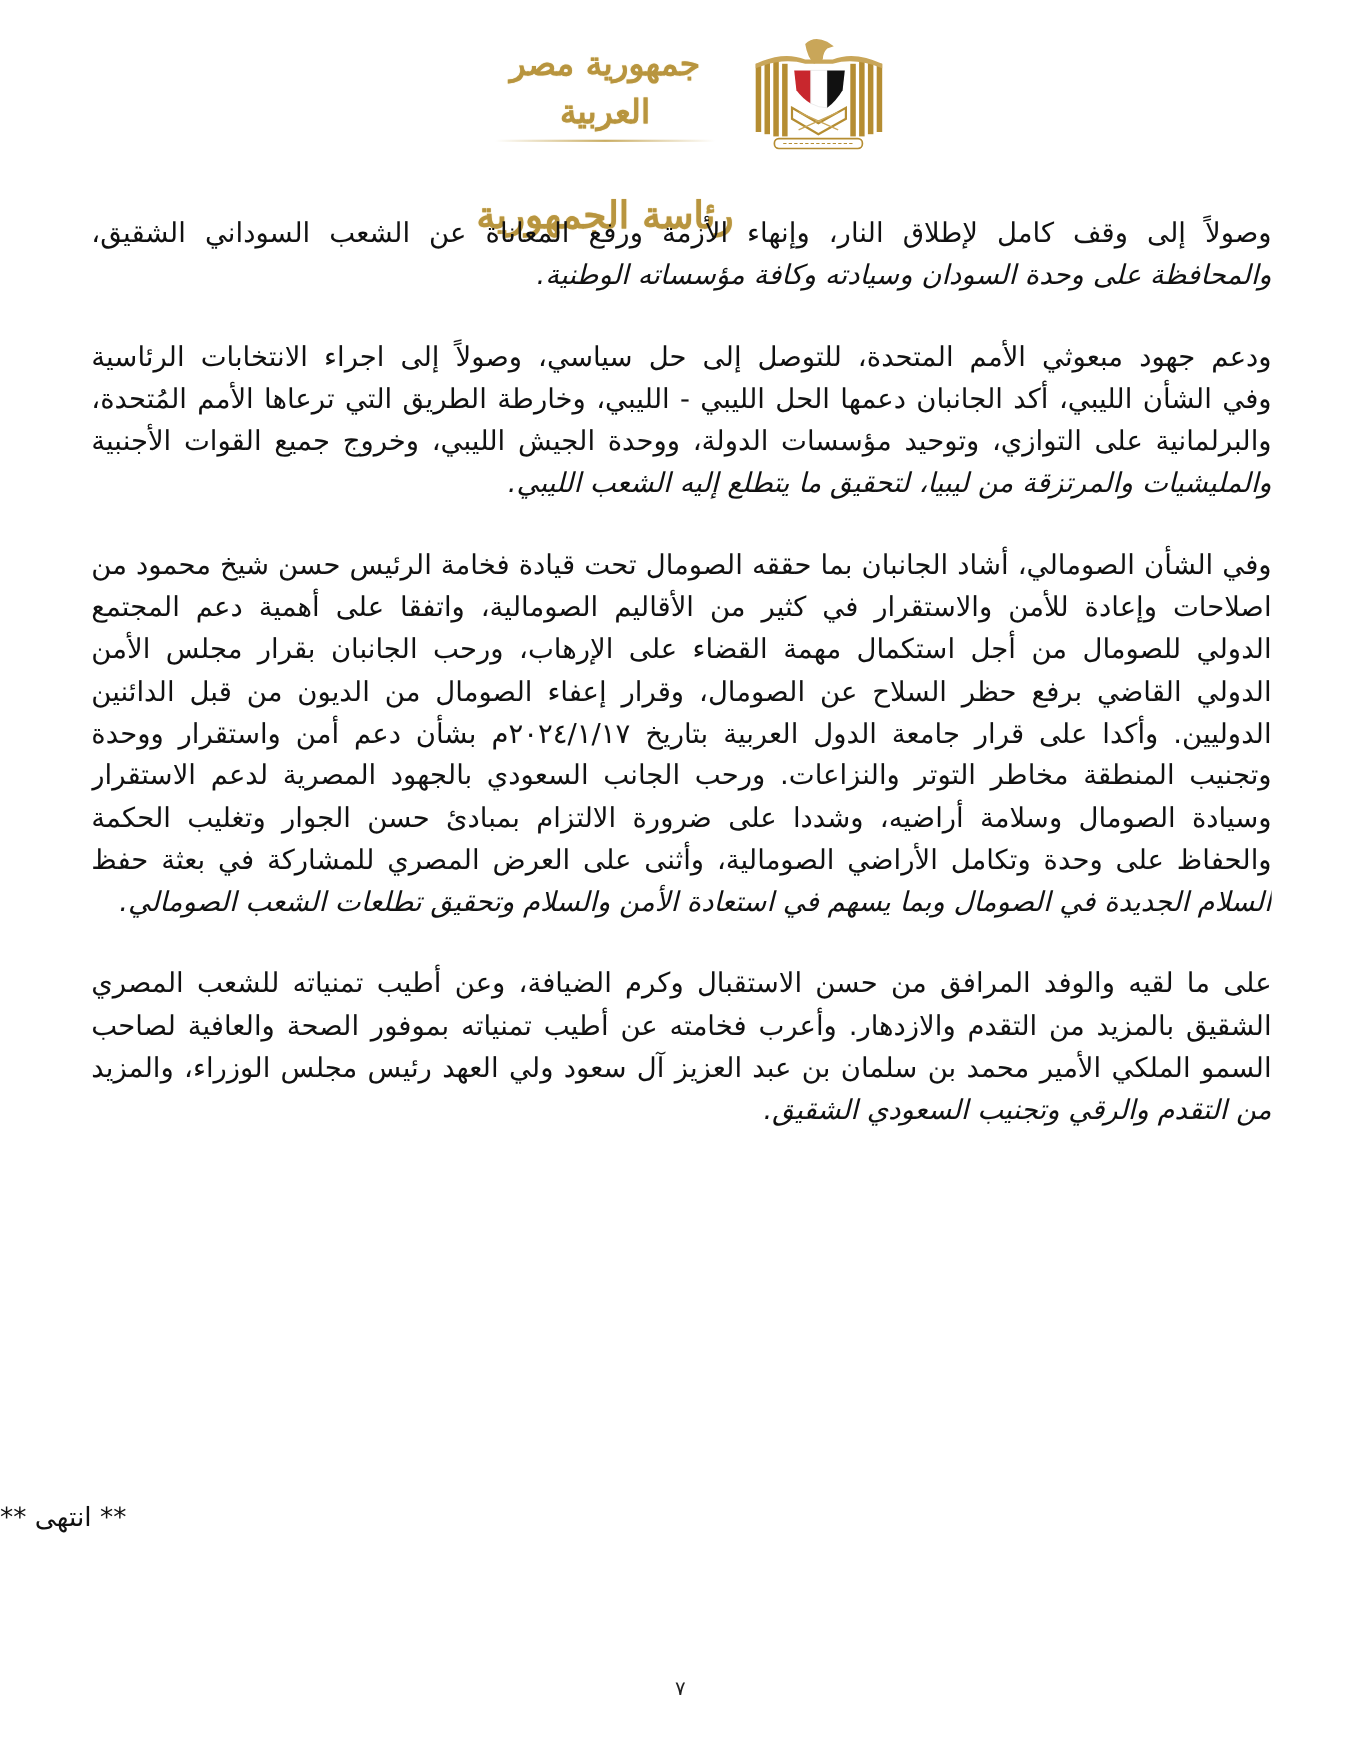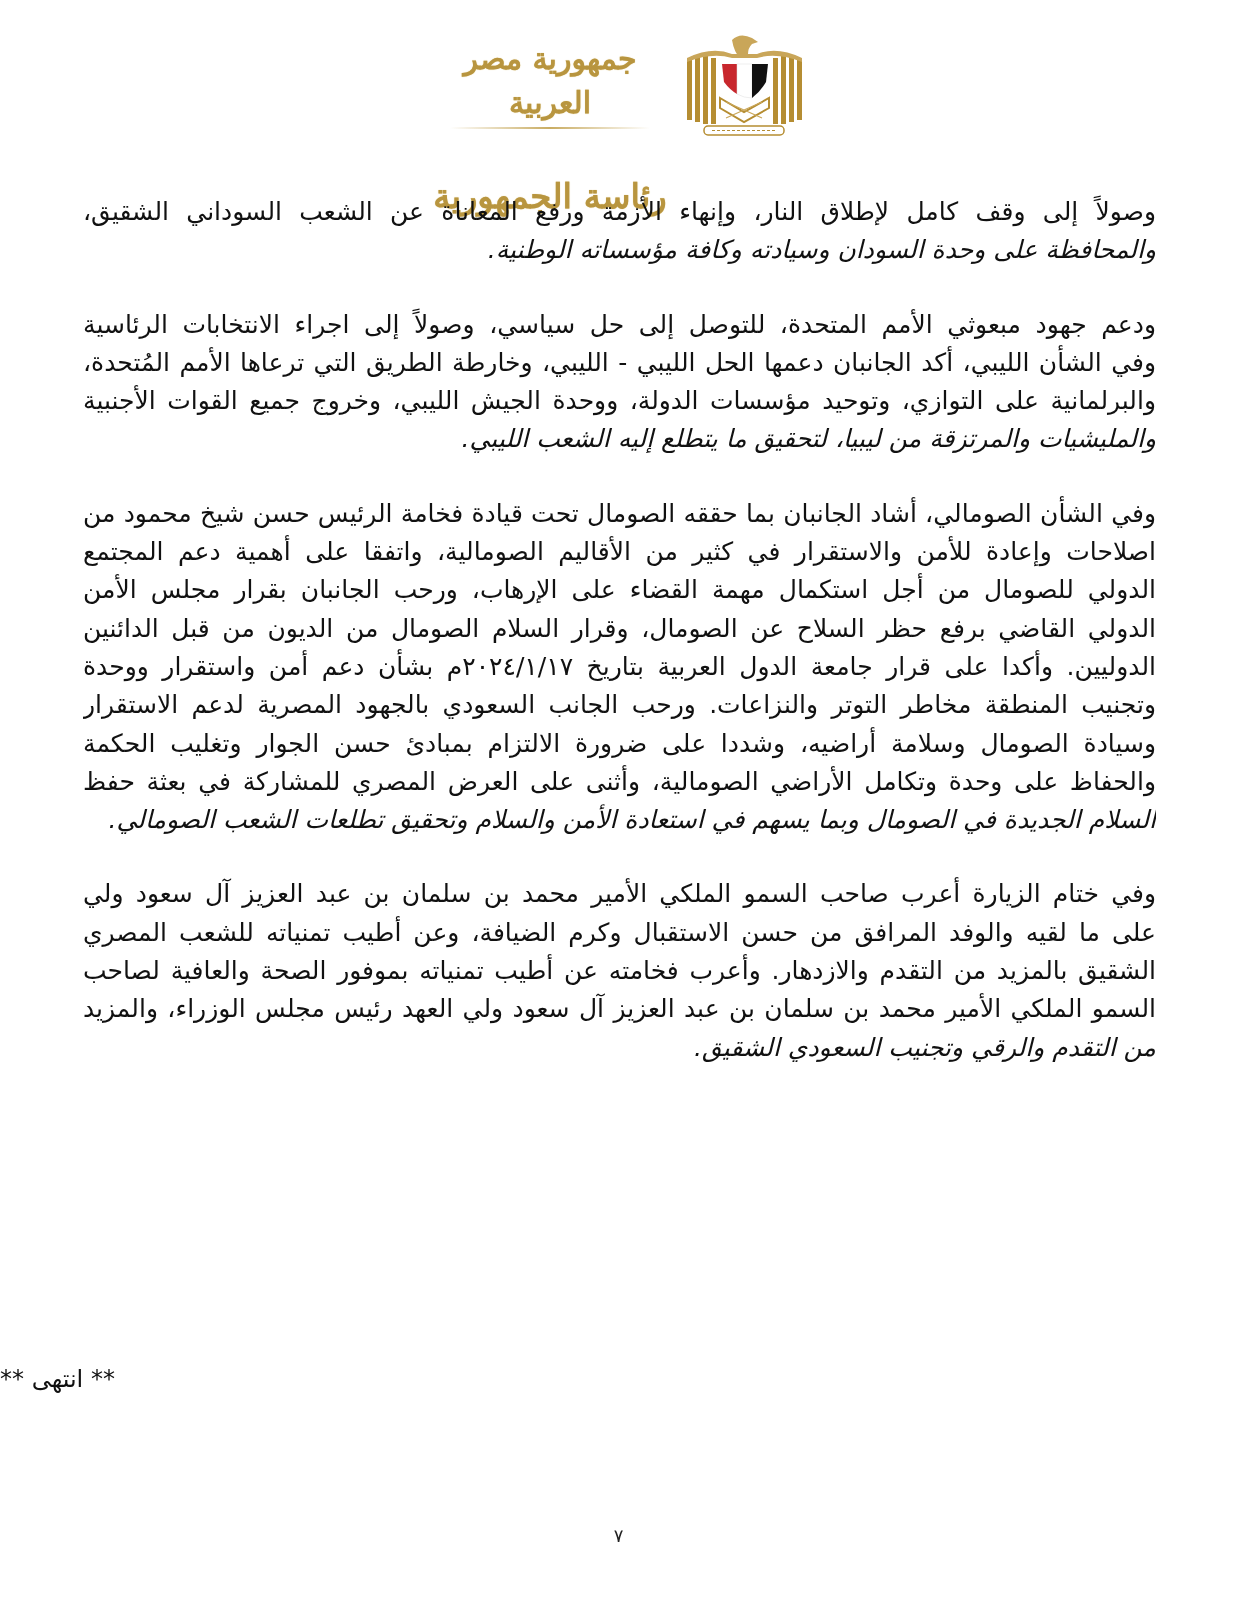--- a/index.html
+++ b/index.html
@@ -68,29 +68,28 @@
   <p class="para">
     <span class="line">ودعم جهود مبعوثي الأمم المتحدة، للتوصل إلى حل سياسي، وصولاً إلى اجراء الانتخابات الرئاسية</span>
     <span class="line">وفي الشأن الليبي، أكد الجانبان دعمها الحل الليبي - الليبي، وخارطة الطريق التي ترعاها الأمم المُتحدة،</span>
     <span class="line">والبرلمانية على التوازي، وتوحيد مؤسسات الدولة، ووحدة الجيش الليبي، وخروج جميع القوات الأجنبية</span>
     <span class="line last">والمليشيات والمرتزقة من ليبيا، لتحقيق ما يتطلع إليه الشعب الليبي.</span>
   </p>
   <p class="para">
     <span class="line">وفي الشأن الصومالي، أشاد الجانبان بما حققه الصومال تحت قيادة فخامة الرئيس حسن شيخ محمود من</span>
     <span class="line">اصلاحات وإعادة للأمن والاستقرار في كثير من الأقاليم الصومالية، واتفقا على أهمية دعم المجتمع</span>
     <span class="line">الدولي للصومال من أجل استكمال مهمة القضاء على الإرهاب، ورحب الجانبان بقرار مجلس الأمن</span>
-    <span class="line">الدولي القاضي برفع حظر السلاح عن الصومال، وقرار السلام الصومال من الديون من قبل الدائنين</span>
+    <span class="line">الدولي القاضي برفع حظر السلاح عن الصومال، وقرار إعفاء الصومال من الديون من قبل الدائنين</span>
     <span class="line">الدوليين. وأكدا على قرار جامعة الدول العربية بتاريخ ٢٠٢٤/١/١٧م بشأن دعم أمن واستقرار ووحدة</span>
     <span class="line">وتجنيب المنطقة مخاطر التوتر والنزاعات. ورحب الجانب السعودي بالجهود المصرية لدعم الاستقرار</span>
     <span class="line">وسيادة الصومال وسلامة أراضيه، وشددا على ضرورة الالتزام بمبادئ حسن الجوار وتغليب الحكمة</span>
     <span class="line">والحفاظ على وحدة وتكامل الأراضي الصومالية، وأثنى على العرض المصري للمشاركة في بعثة حفظ</span>
     <span class="line last">السلام الجديدة في الصومال وبما يسهم في استعادة الأمن والسلام وتحقيق تطلعات الشعب الصومالي.</span>
   </p>
   <p class="para">
-    <span class="line">وفي ختام الزيارة أعرب صاحب السمو الملكي الأمير محمد بن سلمان بن عبد العزيز آل سعود ولي</span>
     <span class="line">على ما لقيه والوفد المرافق من حسن الاستقبال وكرم الضيافة، وعن أطيب تمنياته للشعب المصري</span>
     <span class="line">الشقيق بالمزيد من التقدم والازدهار. وأعرب فخامته عن أطيب تمنياته بموفور الصحة والعافية لصاحب</span>
     <span class="line">السمو الملكي الأمير محمد بن سلمان بن عبد العزيز آل سعود ولي العهد رئيس مجلس الوزراء، والمزيد</span>
     <span class="line last">من التقدم والرقي وتجنيب السعودي الشقيق.</span>
   </p>
 </main>
 
 <div class="end-mark">** انتهى **</div>
 <div class="page-number">٧</div>
 

